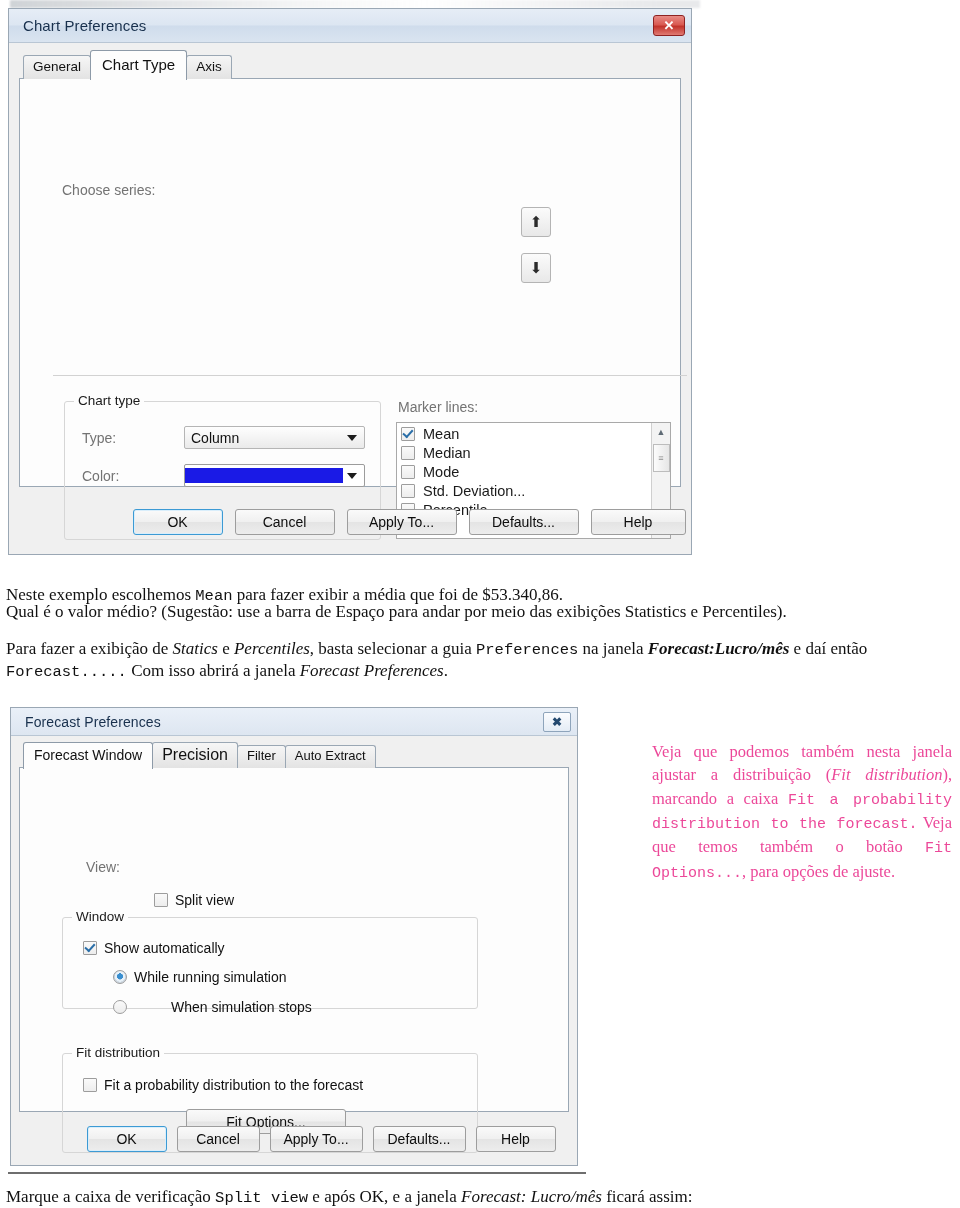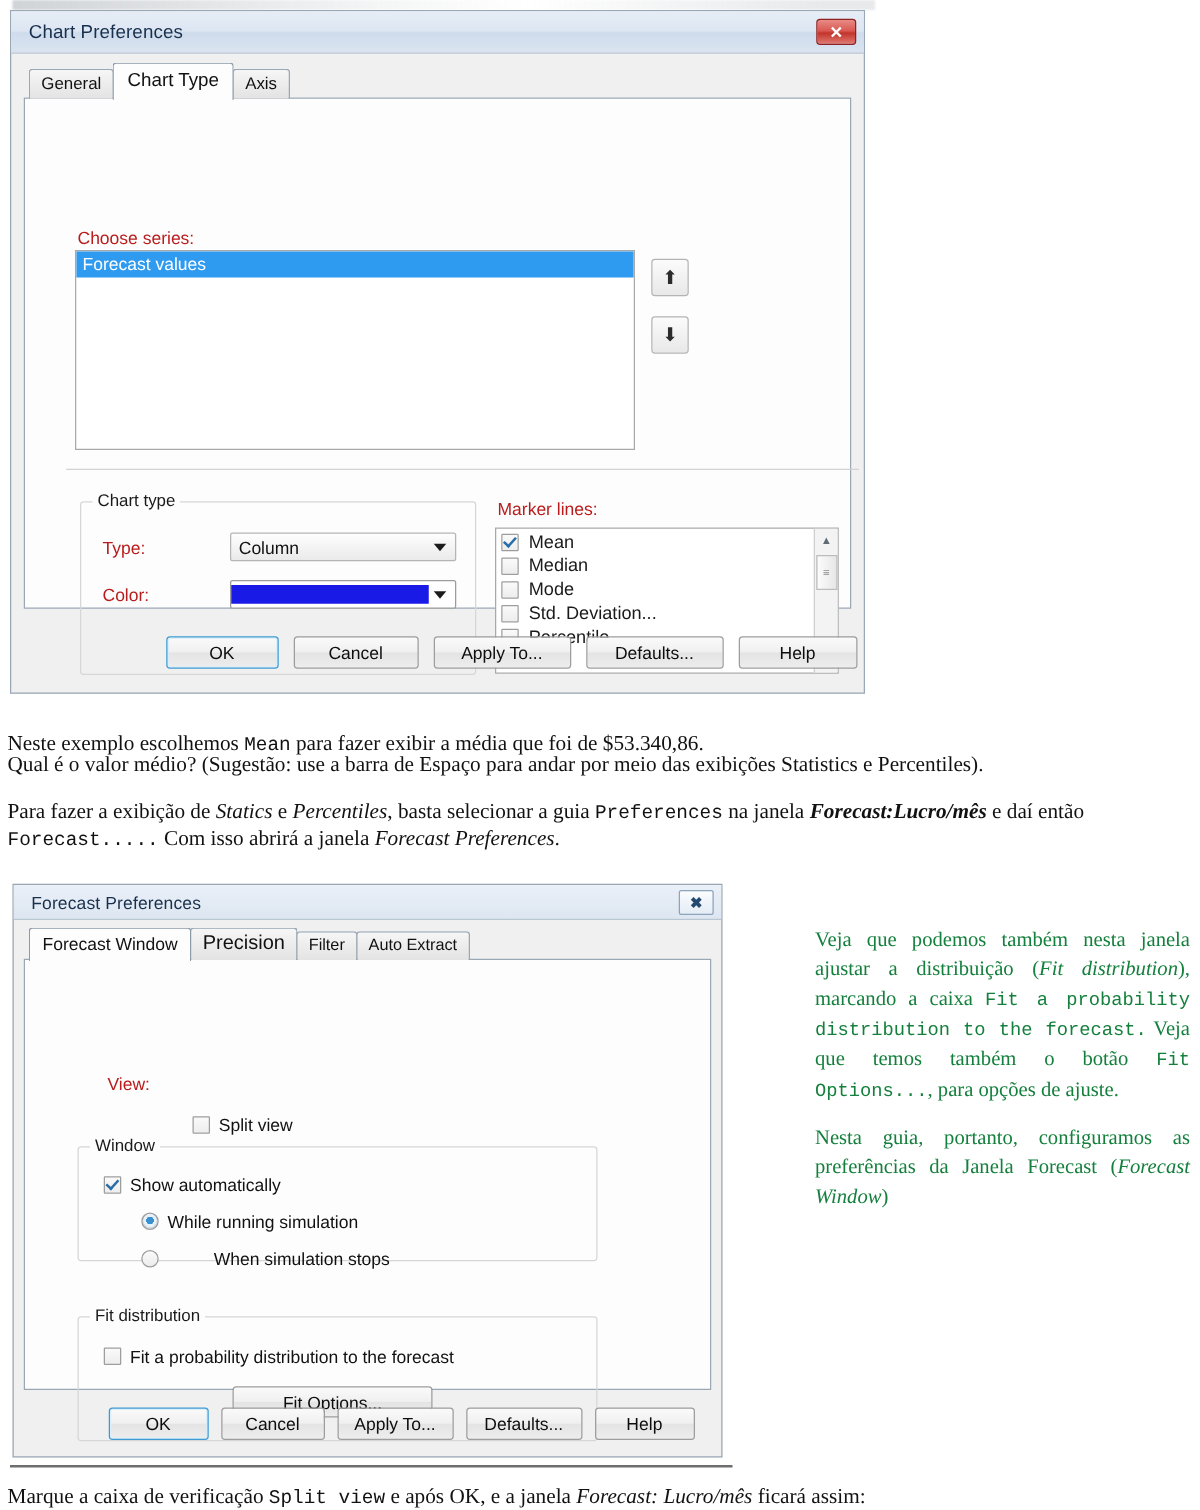--- a/index.html
+++ b/index.html
@@ -109,21 +109,21 @@
   .groupbox > .gb-title {
     position: absolute;
     top: -9px;
     left: 9px;
     background: #fdfdfd;
     padding: 0 4px;
     font-size: 13.5px;
     color: #1a1a1a;
   }
 
-  .lbl { font-size: 14px; color: #b91c1c; font-family: "Liberation Sans", sans-serif; }
+  .lbl { font-size: 14px; color: #737373; font-family: "Liberation Sans", sans-serif; }
 
   
   .combo {
     border: 1px solid #b5b5b5;
     background: linear-gradient(to bottom,#fefefe,#eaeaea);
     height: 23px;
     display: flex;
     align-items: center;
     box-sizing: border-box;
     font-size: 14px;
@@ -270,21 +270,21 @@
   .ital { font-style: italic; }
   .bolditl { font-style: italic; font-weight: bold; }
 
   .rcol {
     position: absolute;
     width: 300px;
     text-align: justify;
     font-family: "Liberation Serif", serif;
     font-size: 16.5px;
     line-height: 1.42;
-    color: #15803d;
+    color: #ec4899;
   }
   .rcol p { margin: 0 0 14px 0; }
   .rcol .mono { font-family: "Liberation Mono", monospace; font-size: 15px; }
   .u { text-decoration: underline; }
 
   .topsmudge {
     position: absolute;
     left: 10px; top: 0px;
     width: 690px; height: 8px;
     background: linear-gradient(to right, rgba(120,130,140,.35), rgba(170,175,180,.12) 42%, rgba(255,255,255,0) 60%, rgba(150,155,165,.22) 94%);
@@ -311,23 +311,20 @@
   <div class="tabstrip" style="margin-top:10px;text-align:right;">
     <div class="tab">General</div>
     <div class="tab active">Chart Type</div>
     <div class="tab">Axis</div>
   </div>
 
   <div class="tab-body" style="height:409px;">
 
     <div class="lbl" style="position:absolute; left:42px; top:103px;">Choose series:</div>
 
-    <div class="listbox" style="position:absolute; left:40px; top:121px; width:448px; height:160px;">
-      <div class="list-item-sel">Forecast values</div>
-    </div>
 
     <div class="spinbtn" style="position:absolute; left:501px; top:128px;">
         <span>⬆</span>
       </div>
     <div class="spinbtn" style="position:absolute; left:501px; top:174px;">
         <span>⬇</span>
       </div>
 
     <div style="position:absolute; left:33px; top:296px; width:634px; height:1px; background:#d2d2d2;"></div>
 
@@ -462,22 +459,19 @@
     <div class="btn" style="width:93px;">Apply To...</div>
     <div class="btn" style="width:93px;">Defaults...</div>
     <div class="btn" style="width:80px;">Help</div>
   </div>
 </div>
 
 <div class="rcol" style="left:652px; top:740px;">
   <p>
     <span>Veja que podemos também nesta janela ajustar a distribuição (</span><span class="ital">Fit distribution</span><span>), marcando a caixa </span><span class="mono">Fit a probability distribution to the forecast.</span><span> Veja que temos também o botão </span><span class="mono">Fit Options...</span><span>, para opções de ajuste.</span>
   </p>
-  <p>
-    <span>Nesta guia, portanto, configuramos as preferências da Janela Forecast (</span><span class="ital">Forecast Window</span><span>)</span>
-  </p>
 </div>
 
 <div class="hr-rule" style="left:8px; top:1172px; width:578px;"></div>
 
 <div class="ptext" style="left:6px; top:1186px; width:948px;">
   <span>Marque a caixa de verificação </span><span class="mono">Split view</span><span> e após OK, e a janela </span><span class="ital">Forecast: Lucro/mês</span><span> ficará assim:</span>
 </div>
 
 </body></html>

